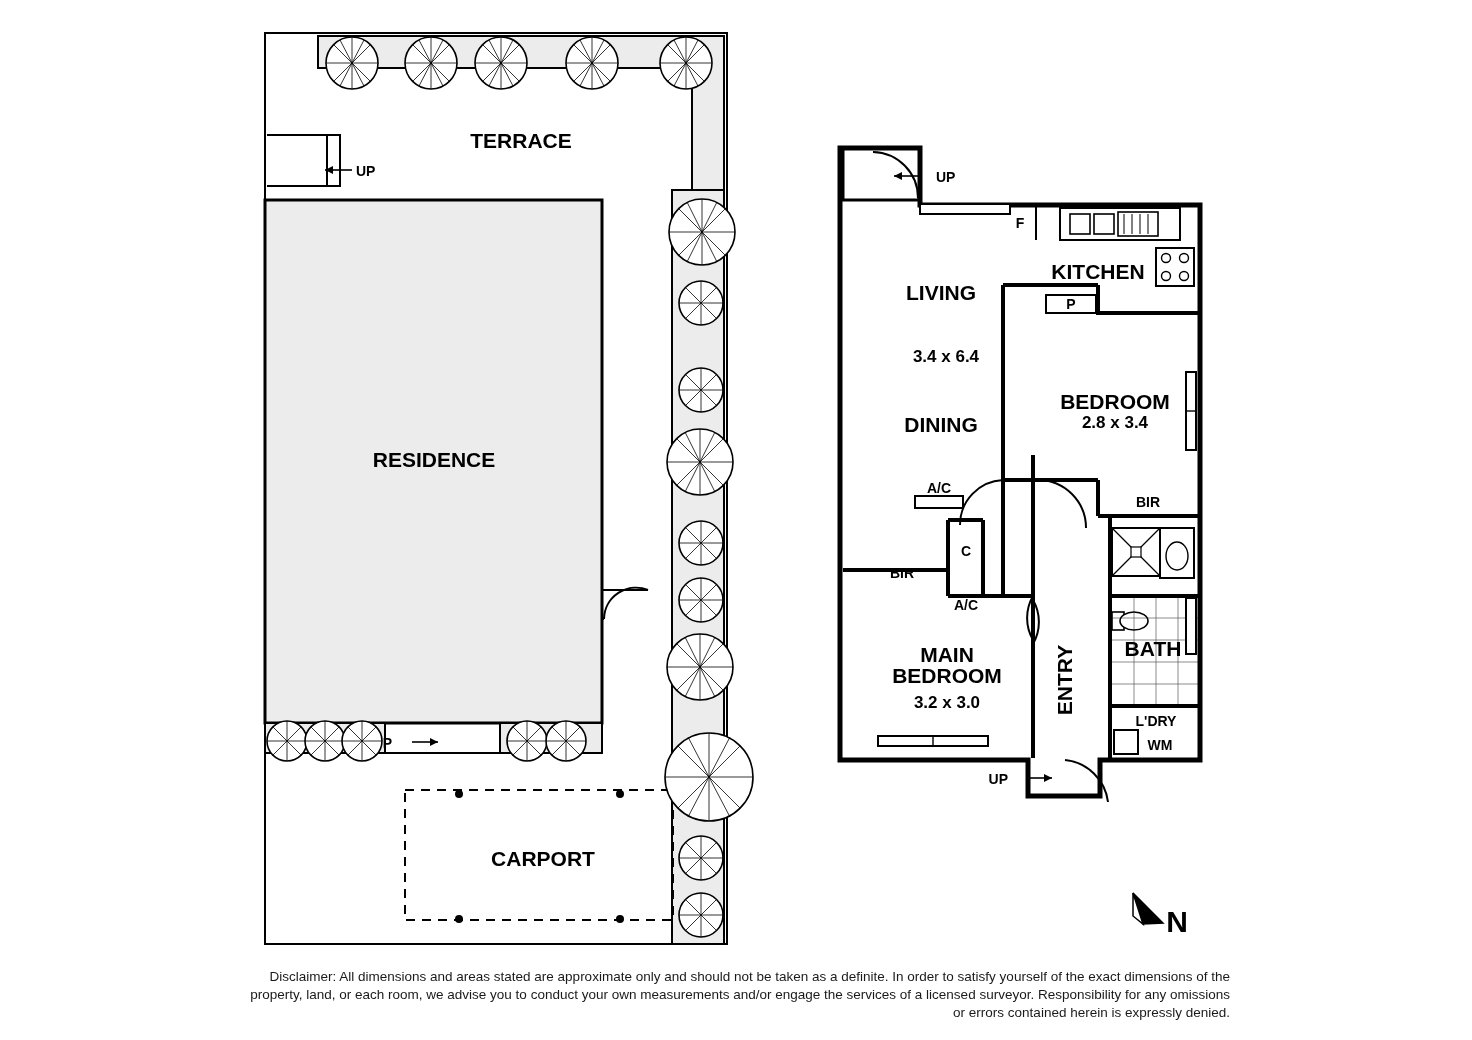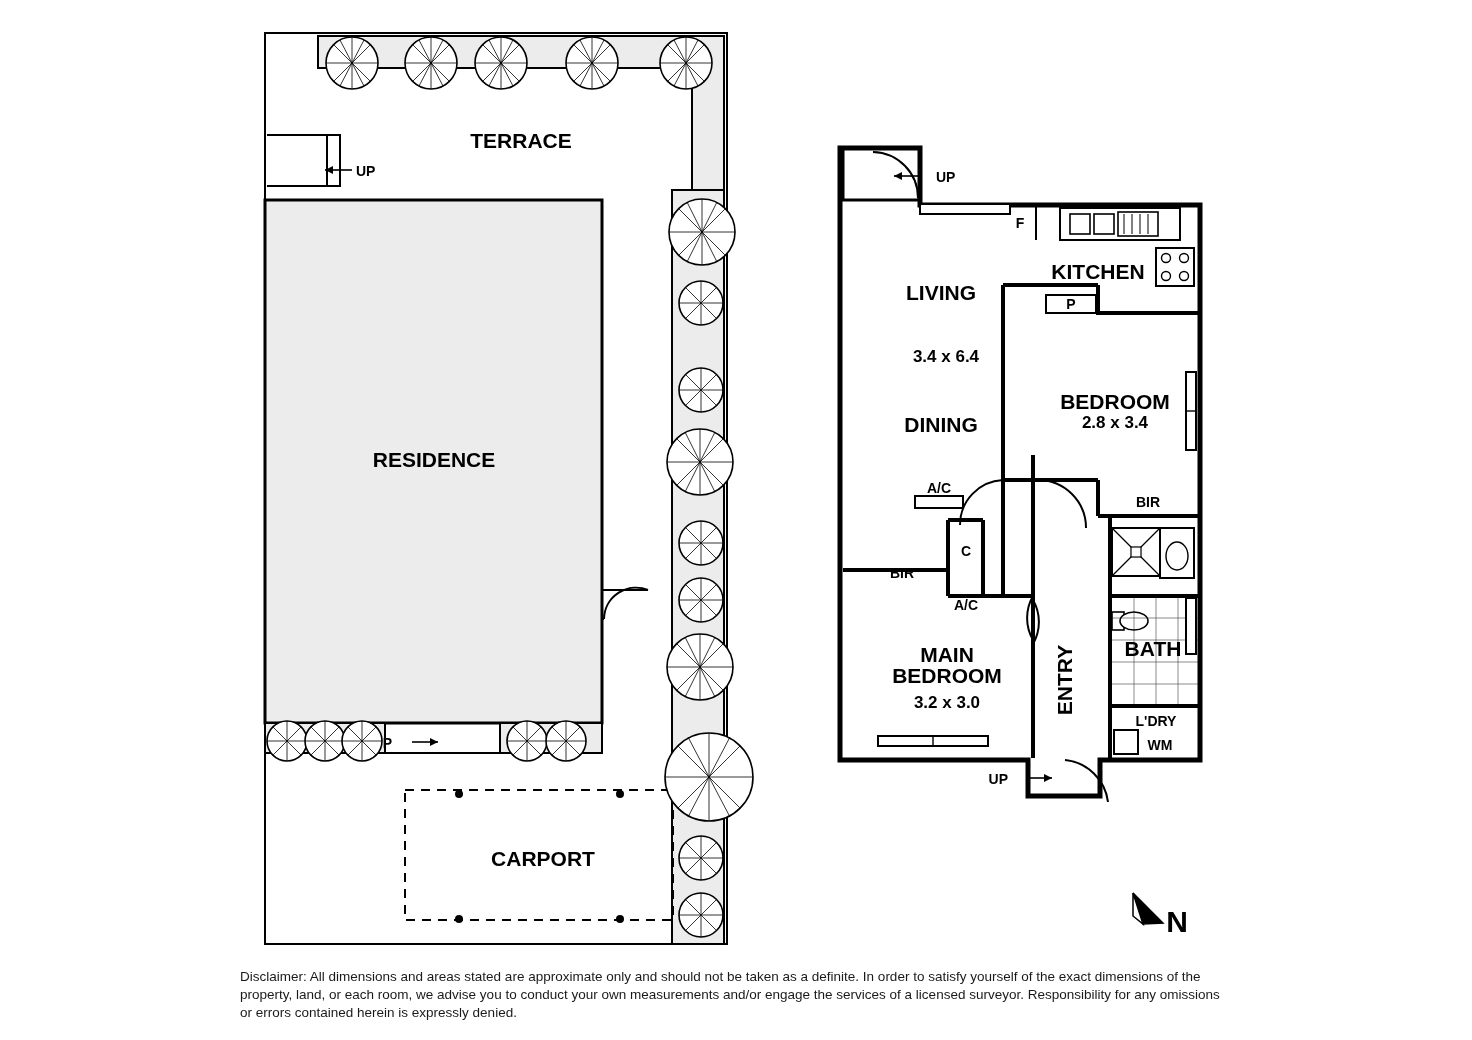--- a/index.html
+++ b/index.html
@@ -20,21 +20,21 @@
     left: 0;
     top: 0;
     width: 1472px;
     height: 1040px;
   }
   .disclaimer {
     position: absolute;
     left: 240px;
     top: 968px;
     width: 990px;
-    text-align: left;
+    text-align: right;
     font-size: 13.5px;
     line-height: 1.35;
     color: #1a1a1a;
   }
   text {
     font-family: "Liberation Sans", sans-serif;
     fill: #000000;
   }
   .rm {
     font-size: 21px;

